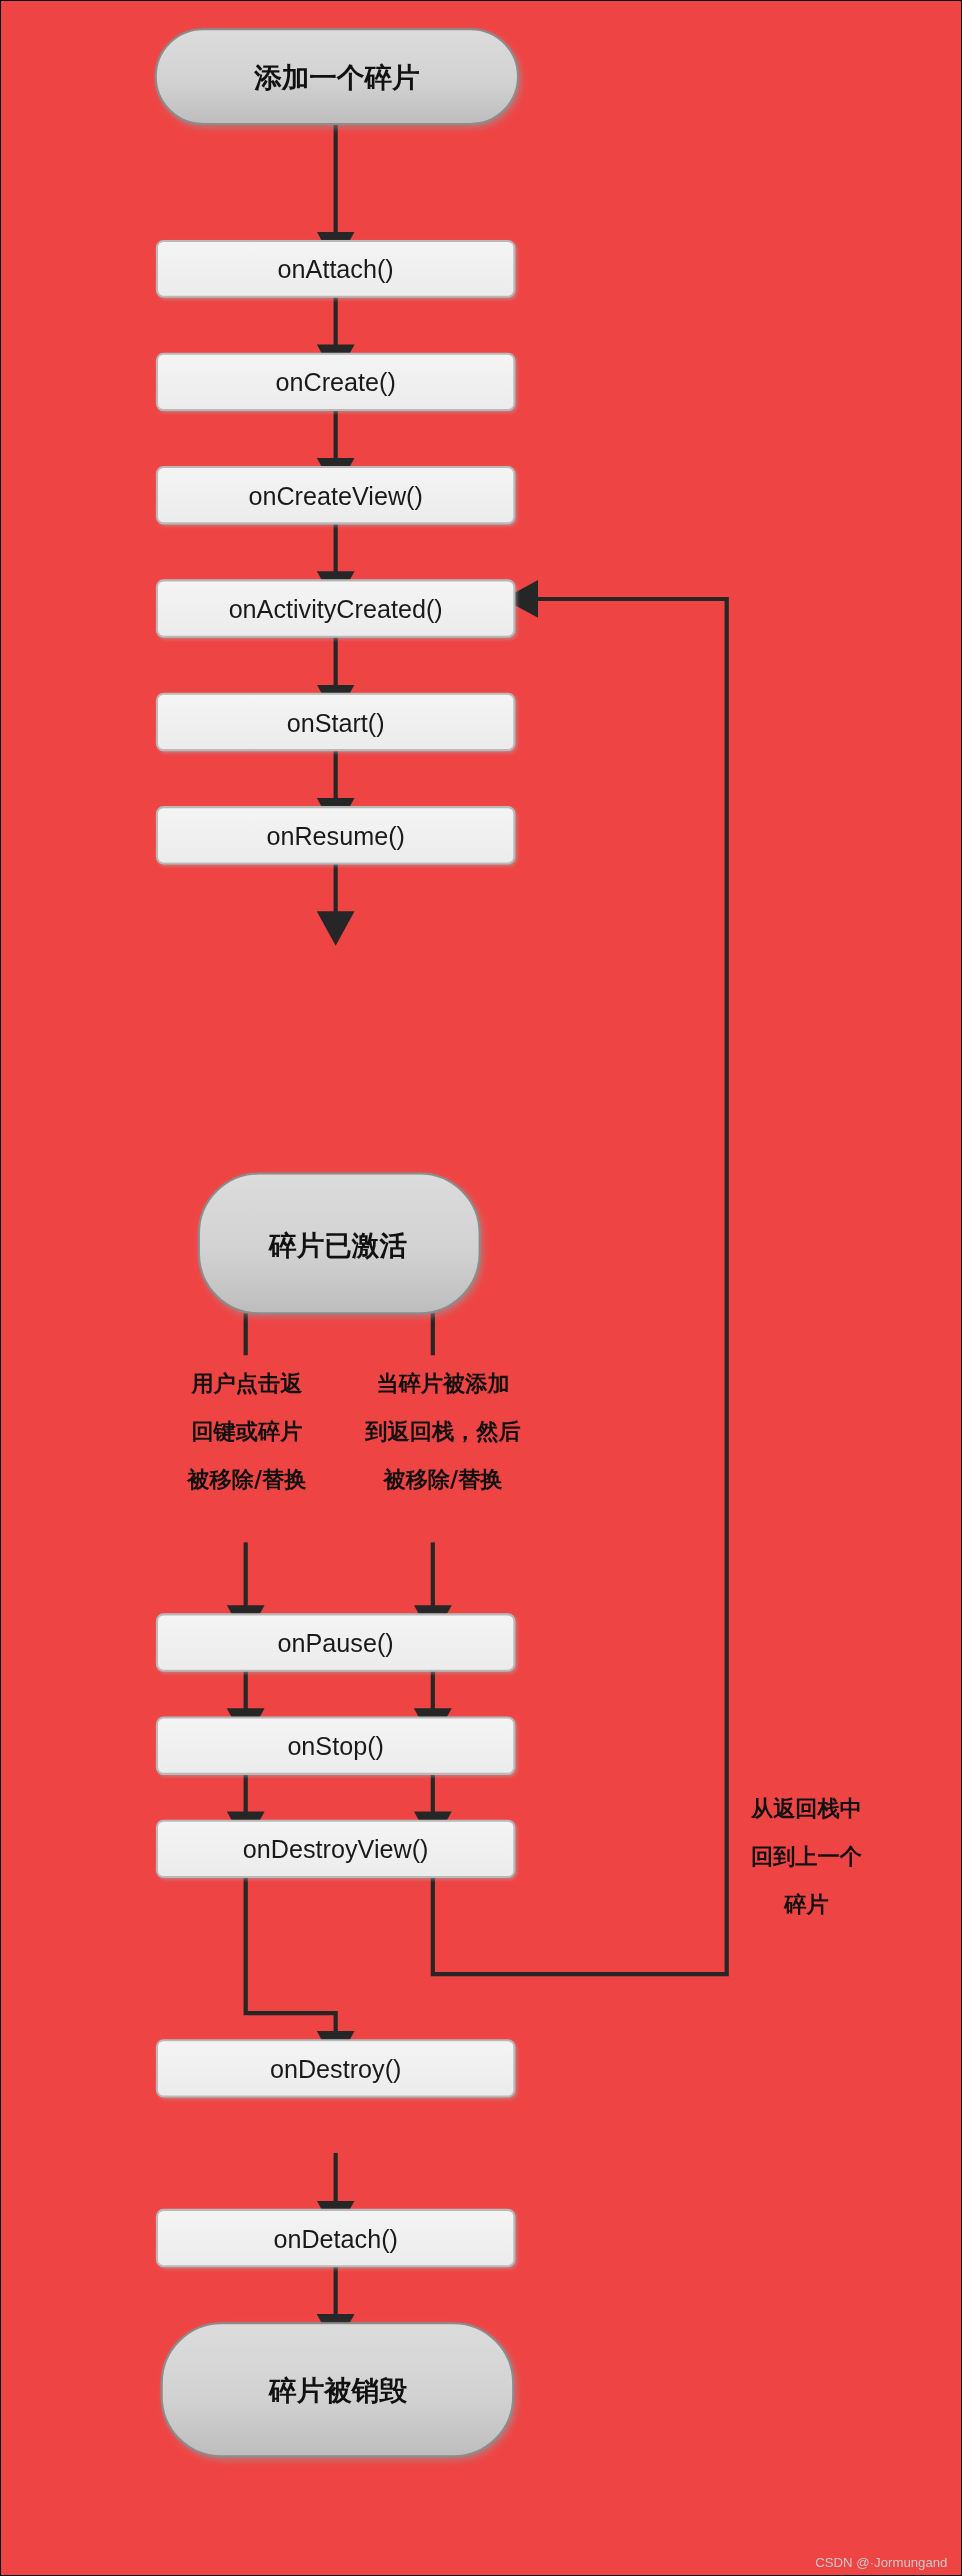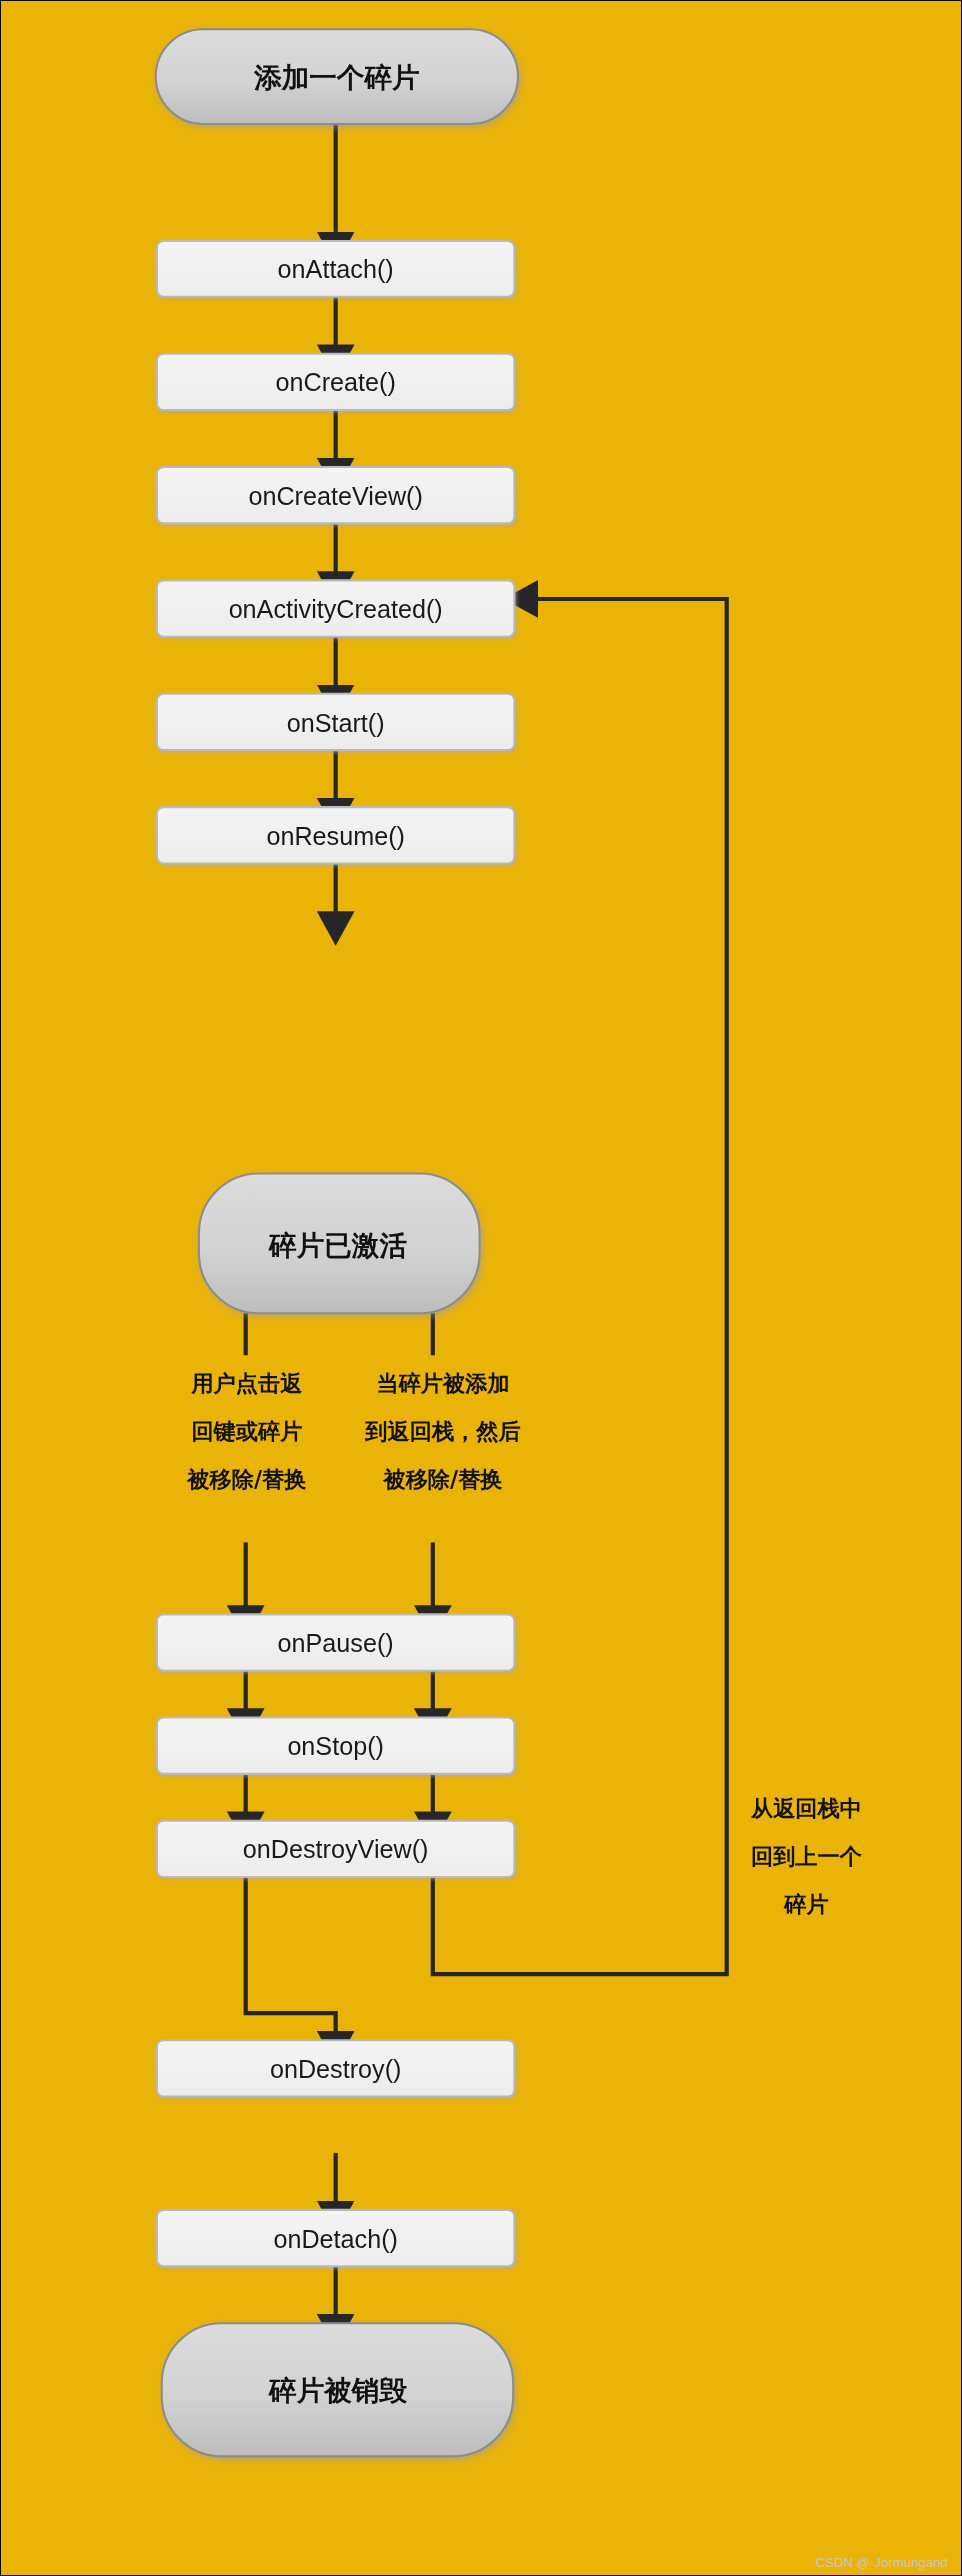--- a/index.html
+++ b/index.html
@@ -7,21 +7,21 @@
     padding: 0;
     background: #ffffff;
   }
   body {
     font-family: "Liberation Sans", "DejaVu Sans", sans-serif;
   }
   #page {
     position: relative;
     width: 962px;
     height: 2576px;
-    background: #eab308;
+    background: #ef4444;
     box-sizing: border-box;
     border: 1.8px solid #000000;
     overflow: hidden;
     text-align: right;
   }
   #flow-svg {
     position: absolute;
     left: 0;
     top: 0;
     width: 962px;

